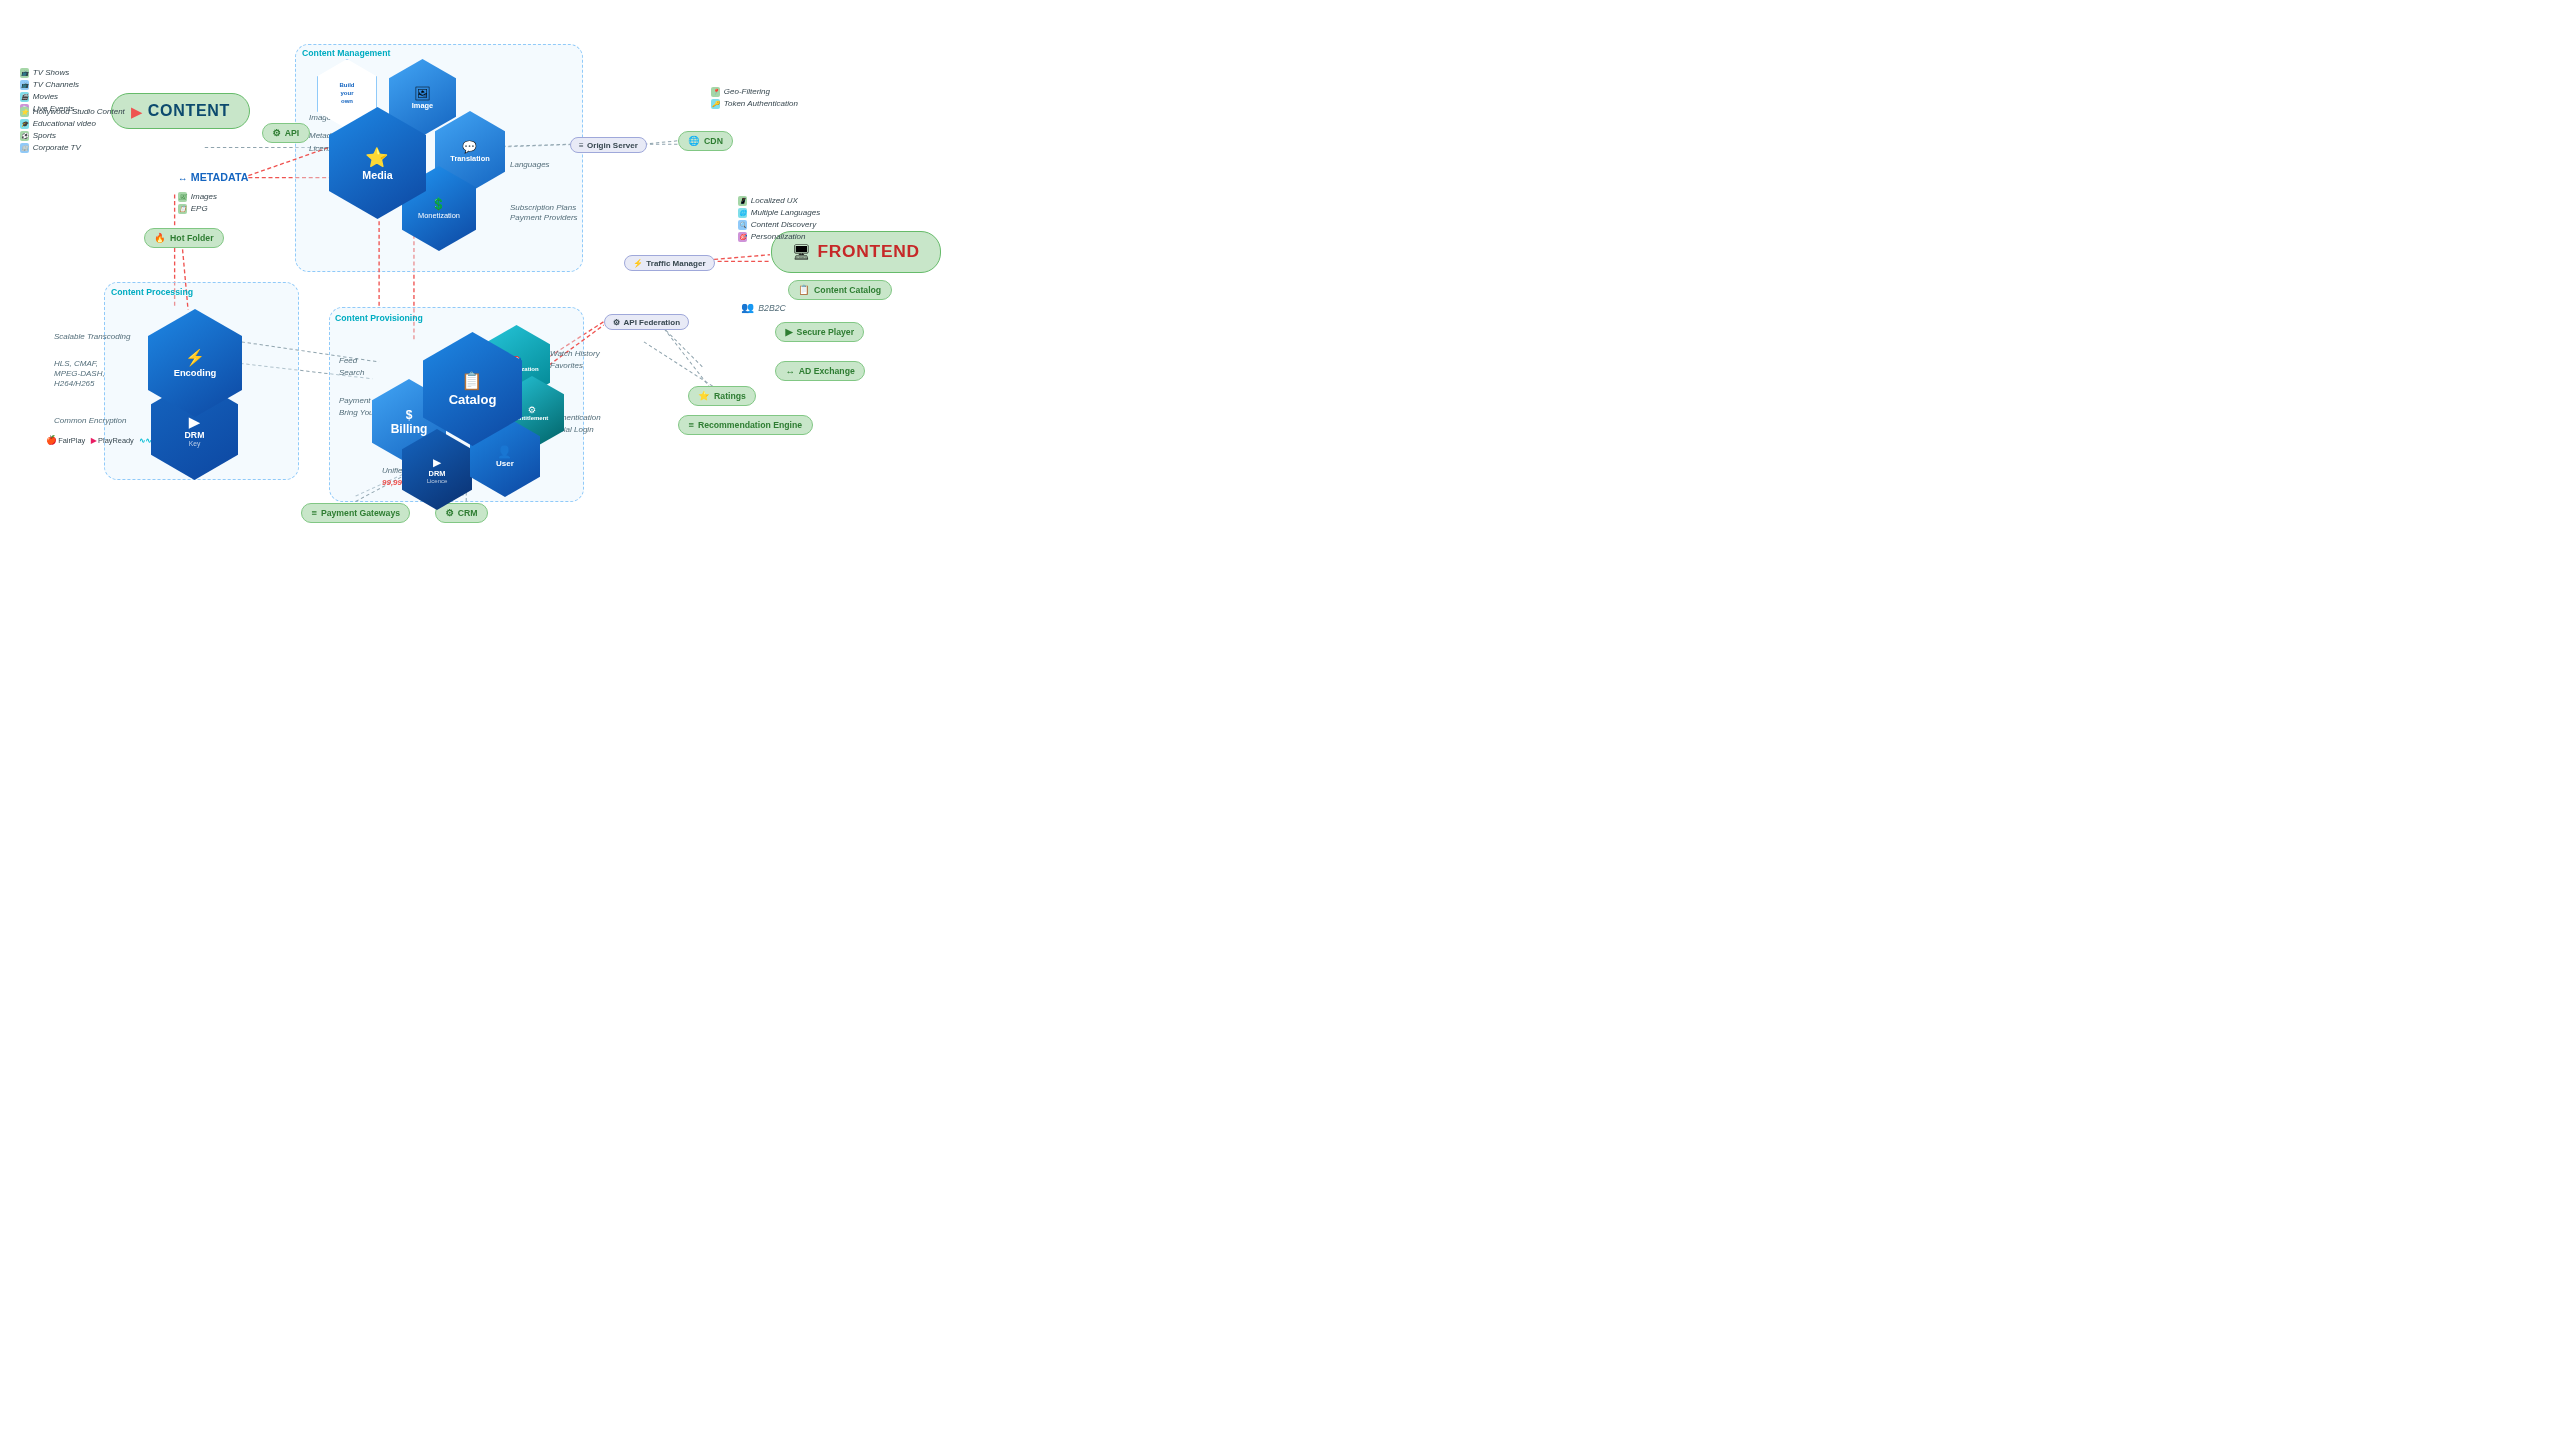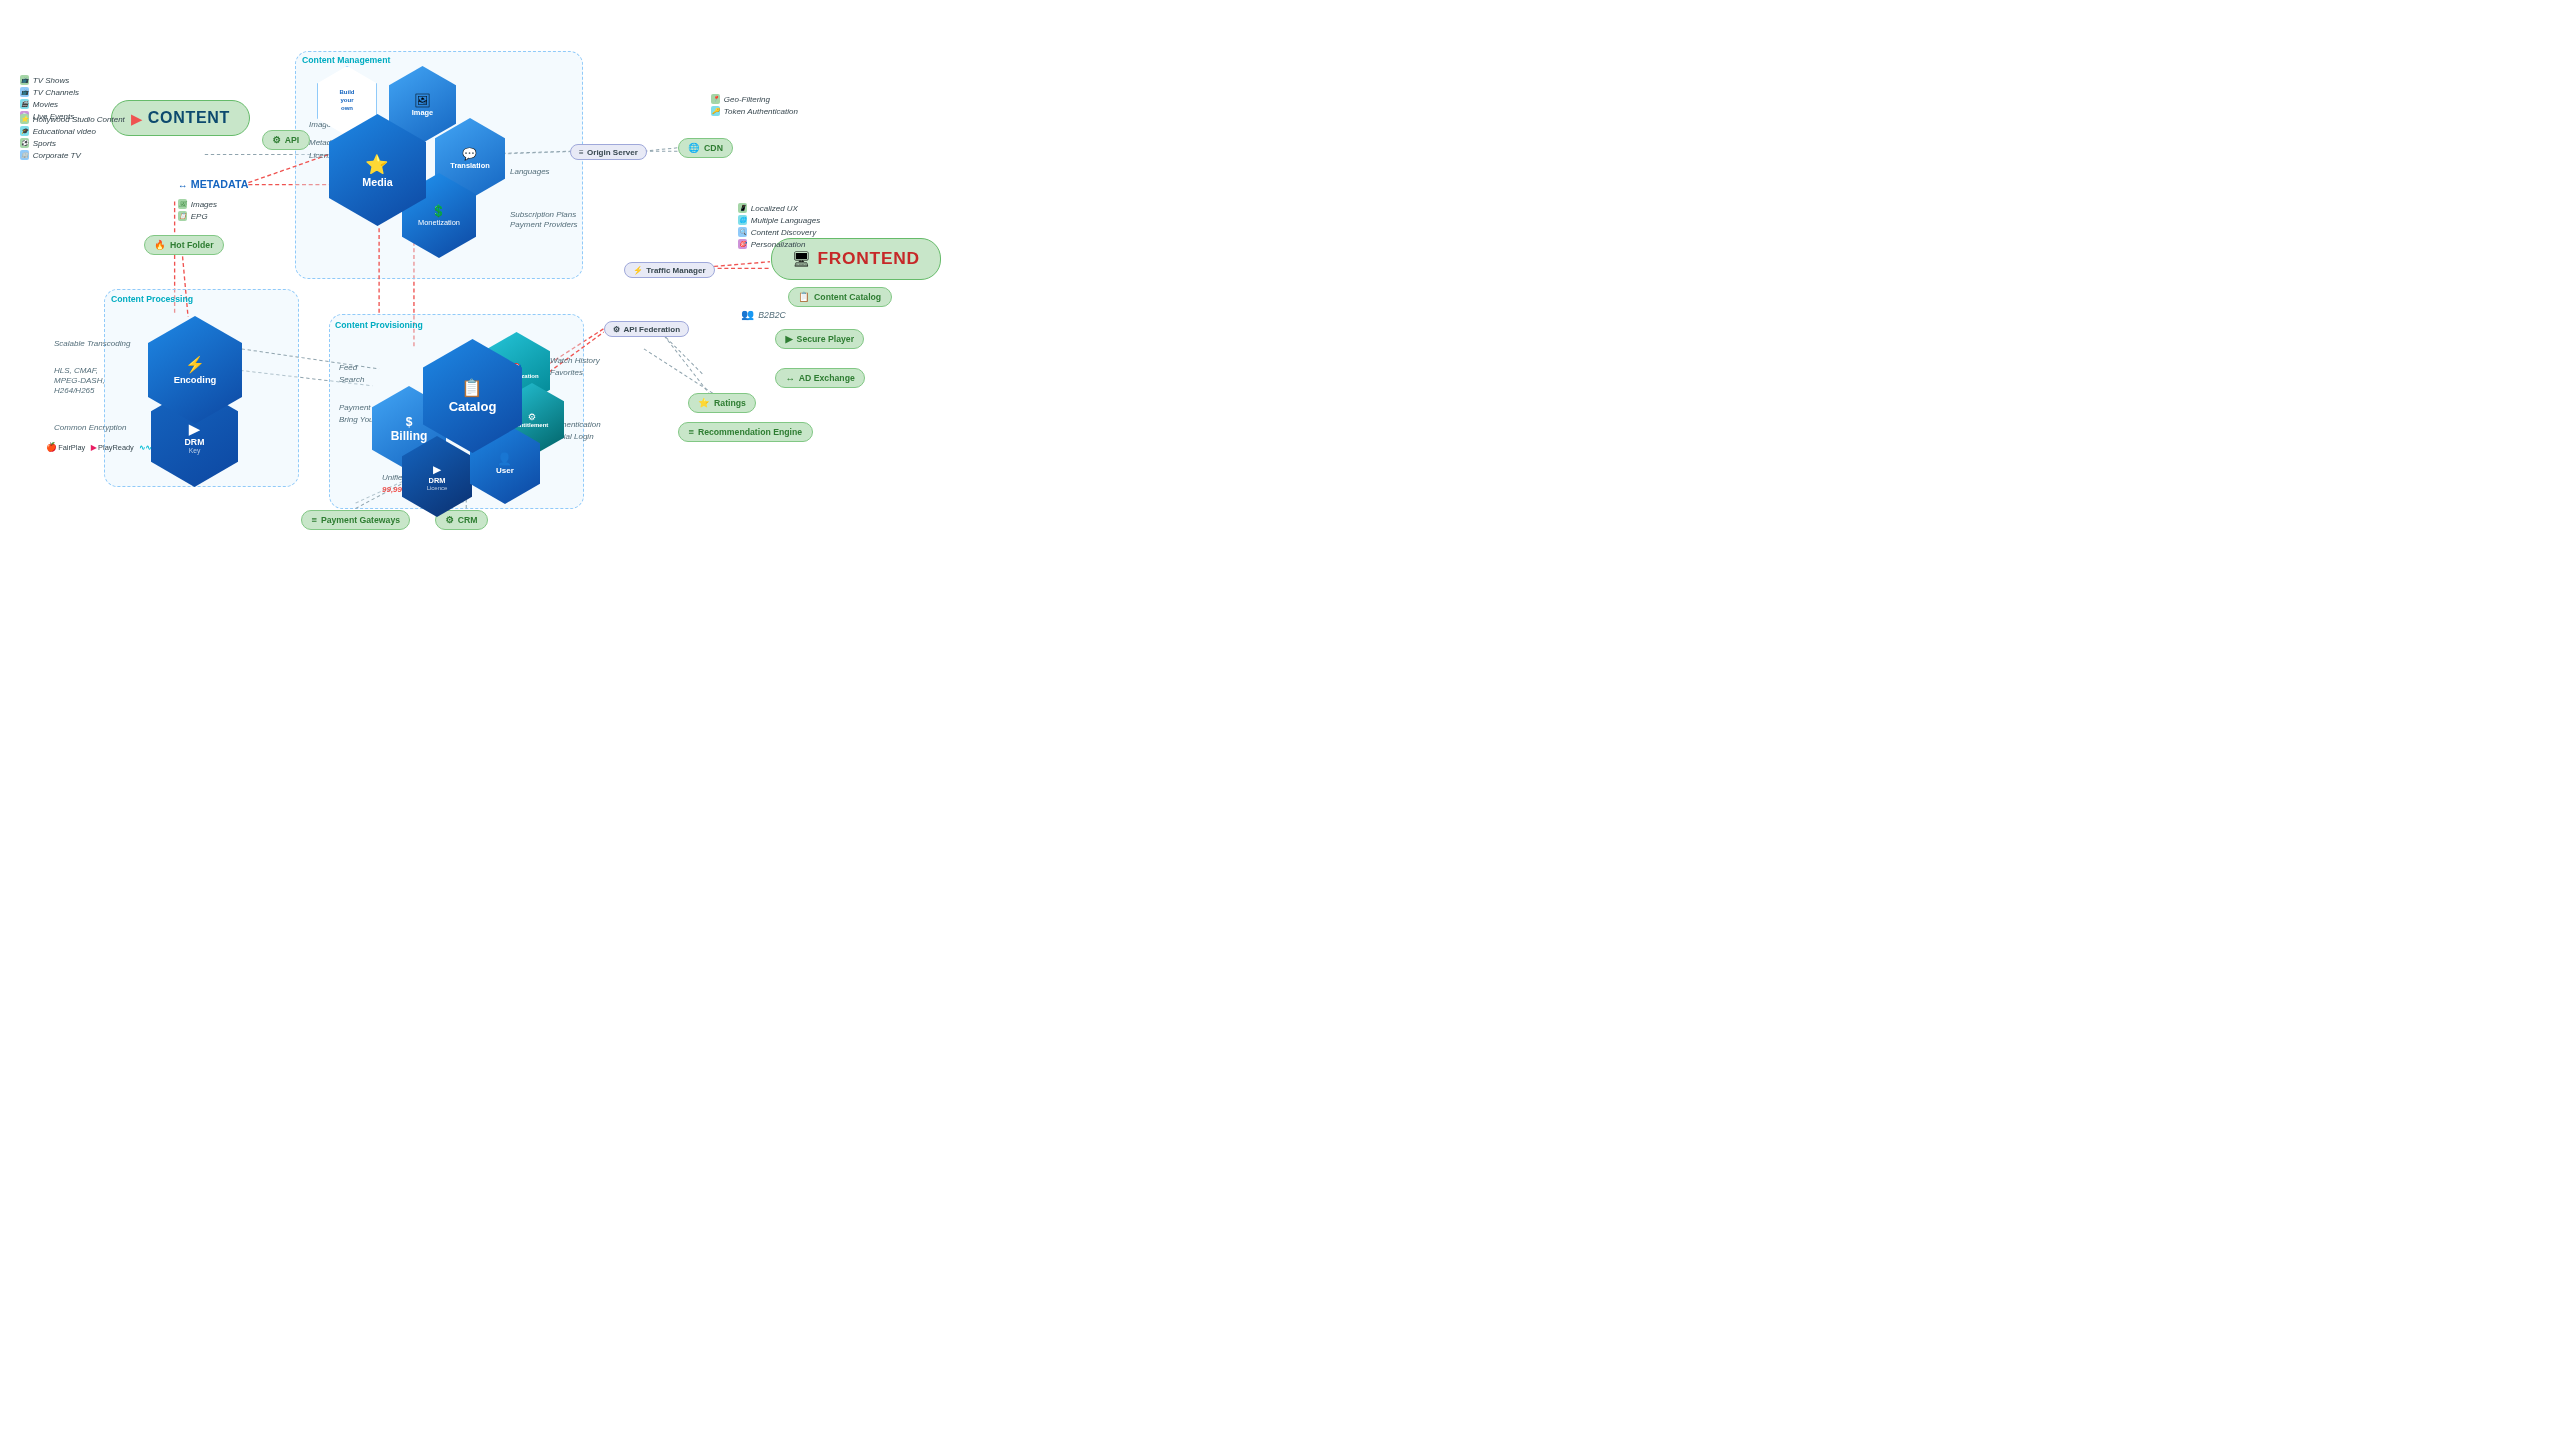--- a/index.html
+++ b/index.html
@@ -9,21 +9,20 @@
       width: 966px;
       height: 543px;
       overflow: hidden;
       position: relative;
     }
     .diagram-container {
       position: relative;
       width: 966px;
       height: 543px;
       overflow: hidden;
-      margin-top: 7px;
     }
 
     
     .lines-svg {
       position: absolute;
       top: 0; left: 0;
       width: 100%; height: 100%;
       pointer-events: none;
       z-index: 1;
     }
@@ -98,21 +97,21 @@
     .item-list {
       position: absolute;
       z-index: 10;
       list-style: none;
     }
     .item-list li {
       font-size: 8px;
       color: #37474f;
       padding: 1.3px 0;
       display: flex;
-      align-items: flex-end;
+      align-items: flex-start;
       gap: 3.4px;
       font-style: italic;
     }
     .item-list li .dot {
       width: 9.4px;
       height: 9.4px;
       border-radius: 2px;
       display: inline-flex;
       align-items: center;
       justify-content: center;

